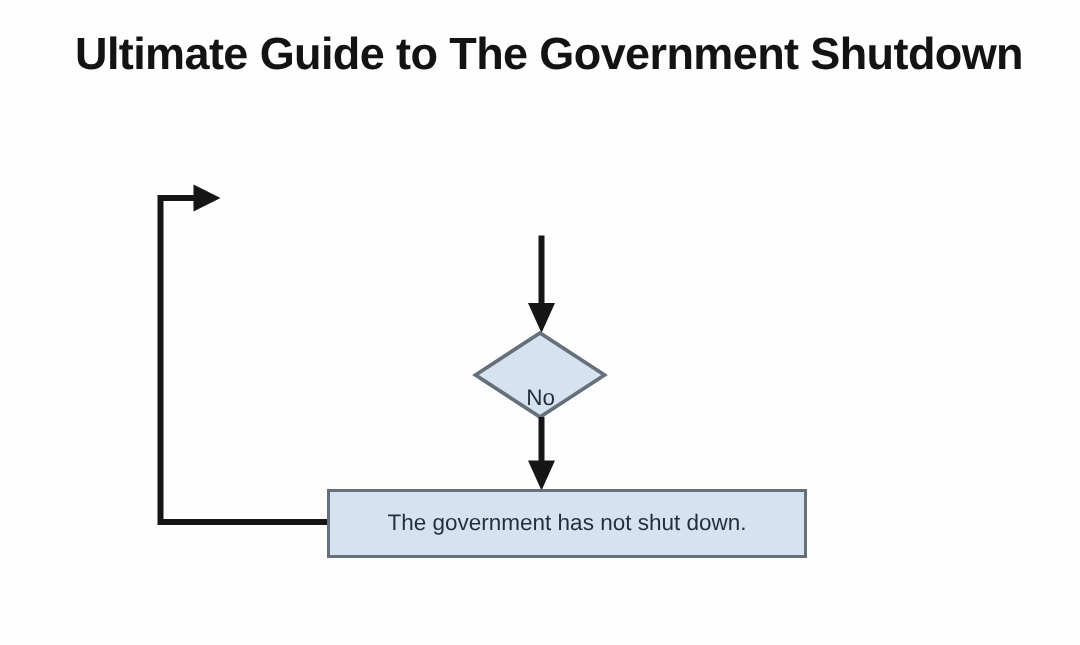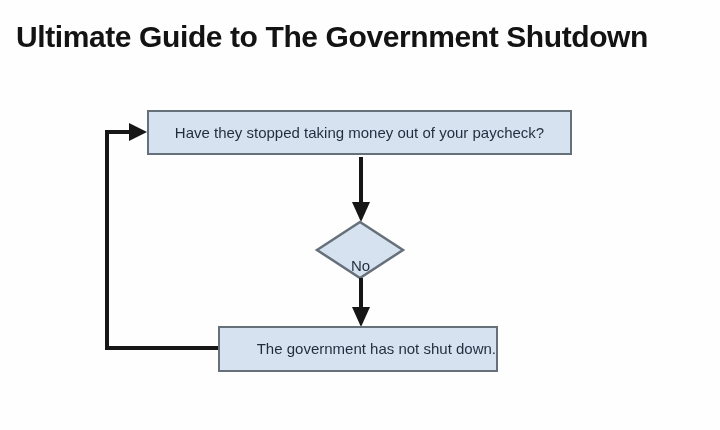--- a/index.html
+++ b/index.html
@@ -18,20 +18,21 @@
   .page-title {
     position: absolute;
     left: 16px;
     top: 20px;
     width: 700px;
     font-size: 30px;
     font-weight: 700;
     letter-spacing: -0.4px;
     color: var(--title-color, #131313);
     white-space: nowrap;
+    text-align: center;
   }
   .connector-layer {
     position: absolute;
     left: 0;
     top: 0;
     width: 720px;
     height: 430px;
   }
   .connector-layer .line {
     fill: none;
@@ -62,23 +63,22 @@
   }
   .question-box {
     left: 147px;
     top: 110px;
     width: 425px;
     height: 45px;
   }
   .result-box {
     left: 218px;
     top: 326px;
-    width: 280px;
+    width: 320px;
     height: 46px;
-    justify-content: flex-end;
   }
   .decision-label {
     position: absolute;
     left: 330px;
     top: 241px;
     width: 61px;
     height: 18px;
     color: var(--node-text, #1f2e3d);
     font-size: 15px;
     text-align: center;
@@ -100,23 +100,20 @@
 
     <line class="line" x1="361" y1="157" x2="361" y2="204"></line>
     <polygon class="arrowhead" points="361,222 352,202 370,202"></polygon>
 
     <polygon class="diamond-shape" points="317,250 360,222 403,250 360,278"></polygon>
 
     <line class="line" x1="361" y1="278" x2="361" y2="309"></line>
     <polygon class="arrowhead" points="361,327 352,307 370,307"></polygon>
   </svg>
 
-  <div class="node-box question-box">
-    <span>Have they stopped taking money out of your paycheck?</span>
-  </div>
 
   <div class="decision-label">No</div>
 
   <div class="node-box result-box">
     <span>The government has not shut down.</span>
   </div>
 
 </div>
 
 </body></html>

